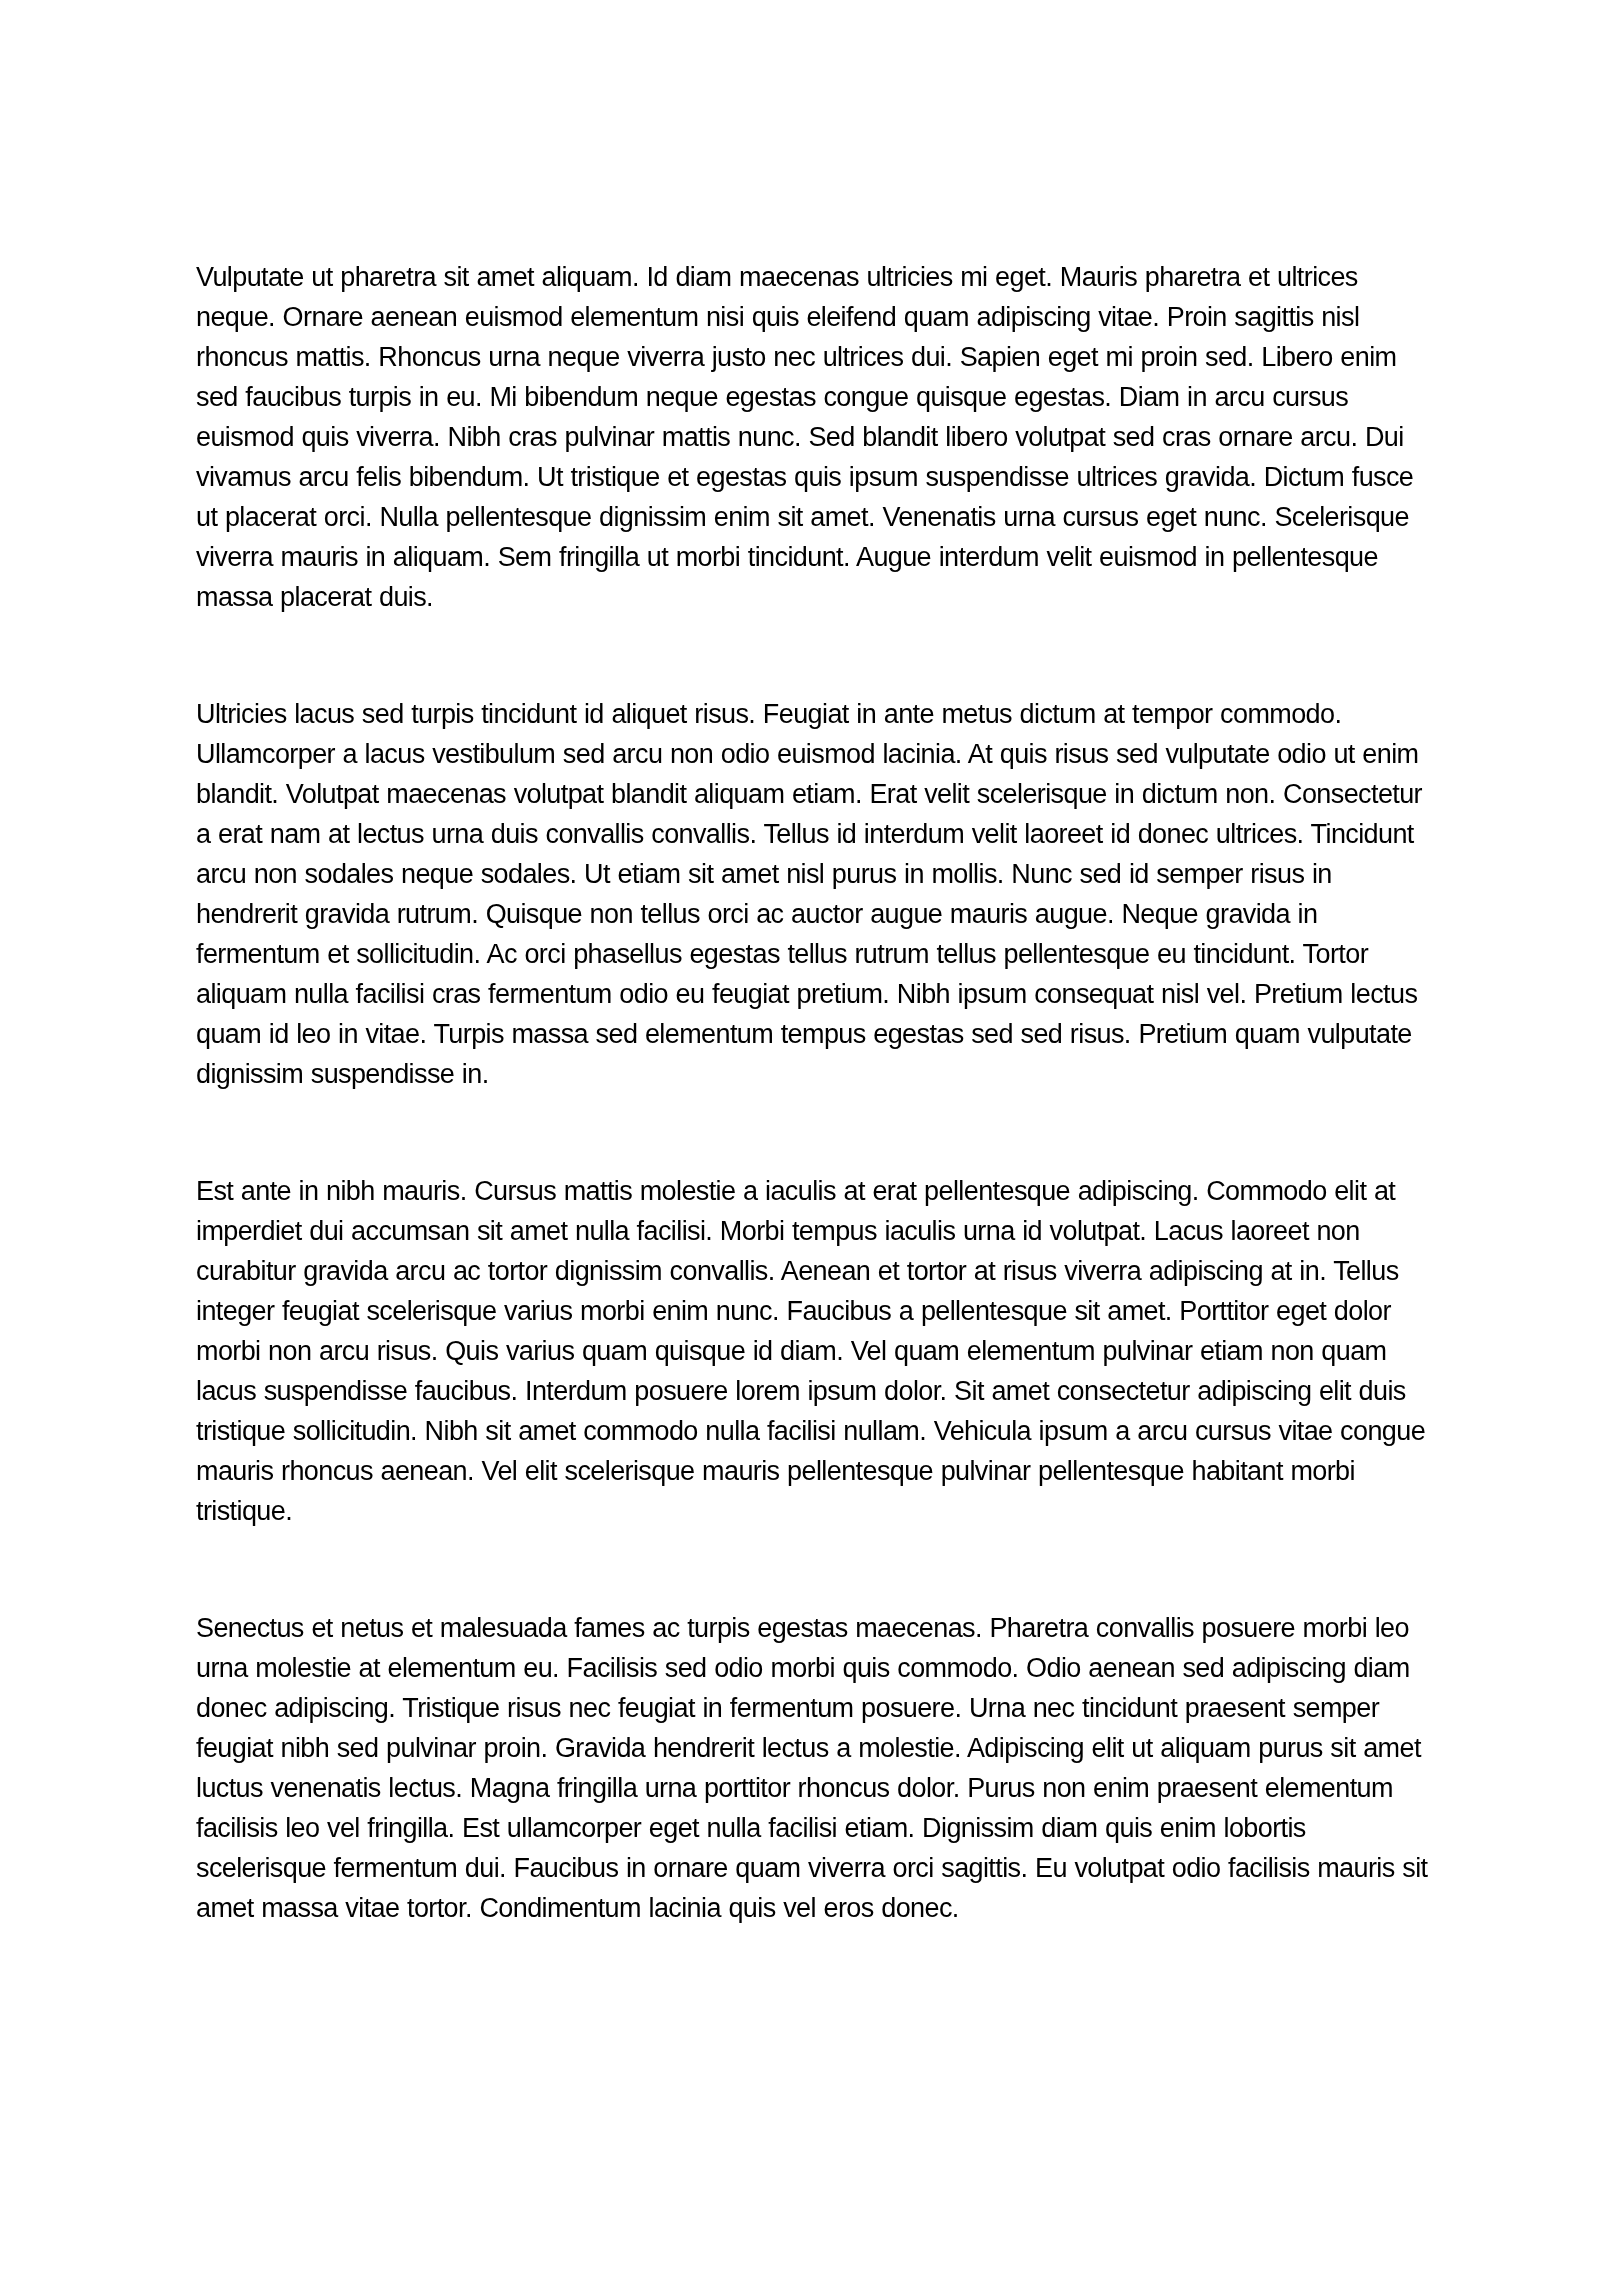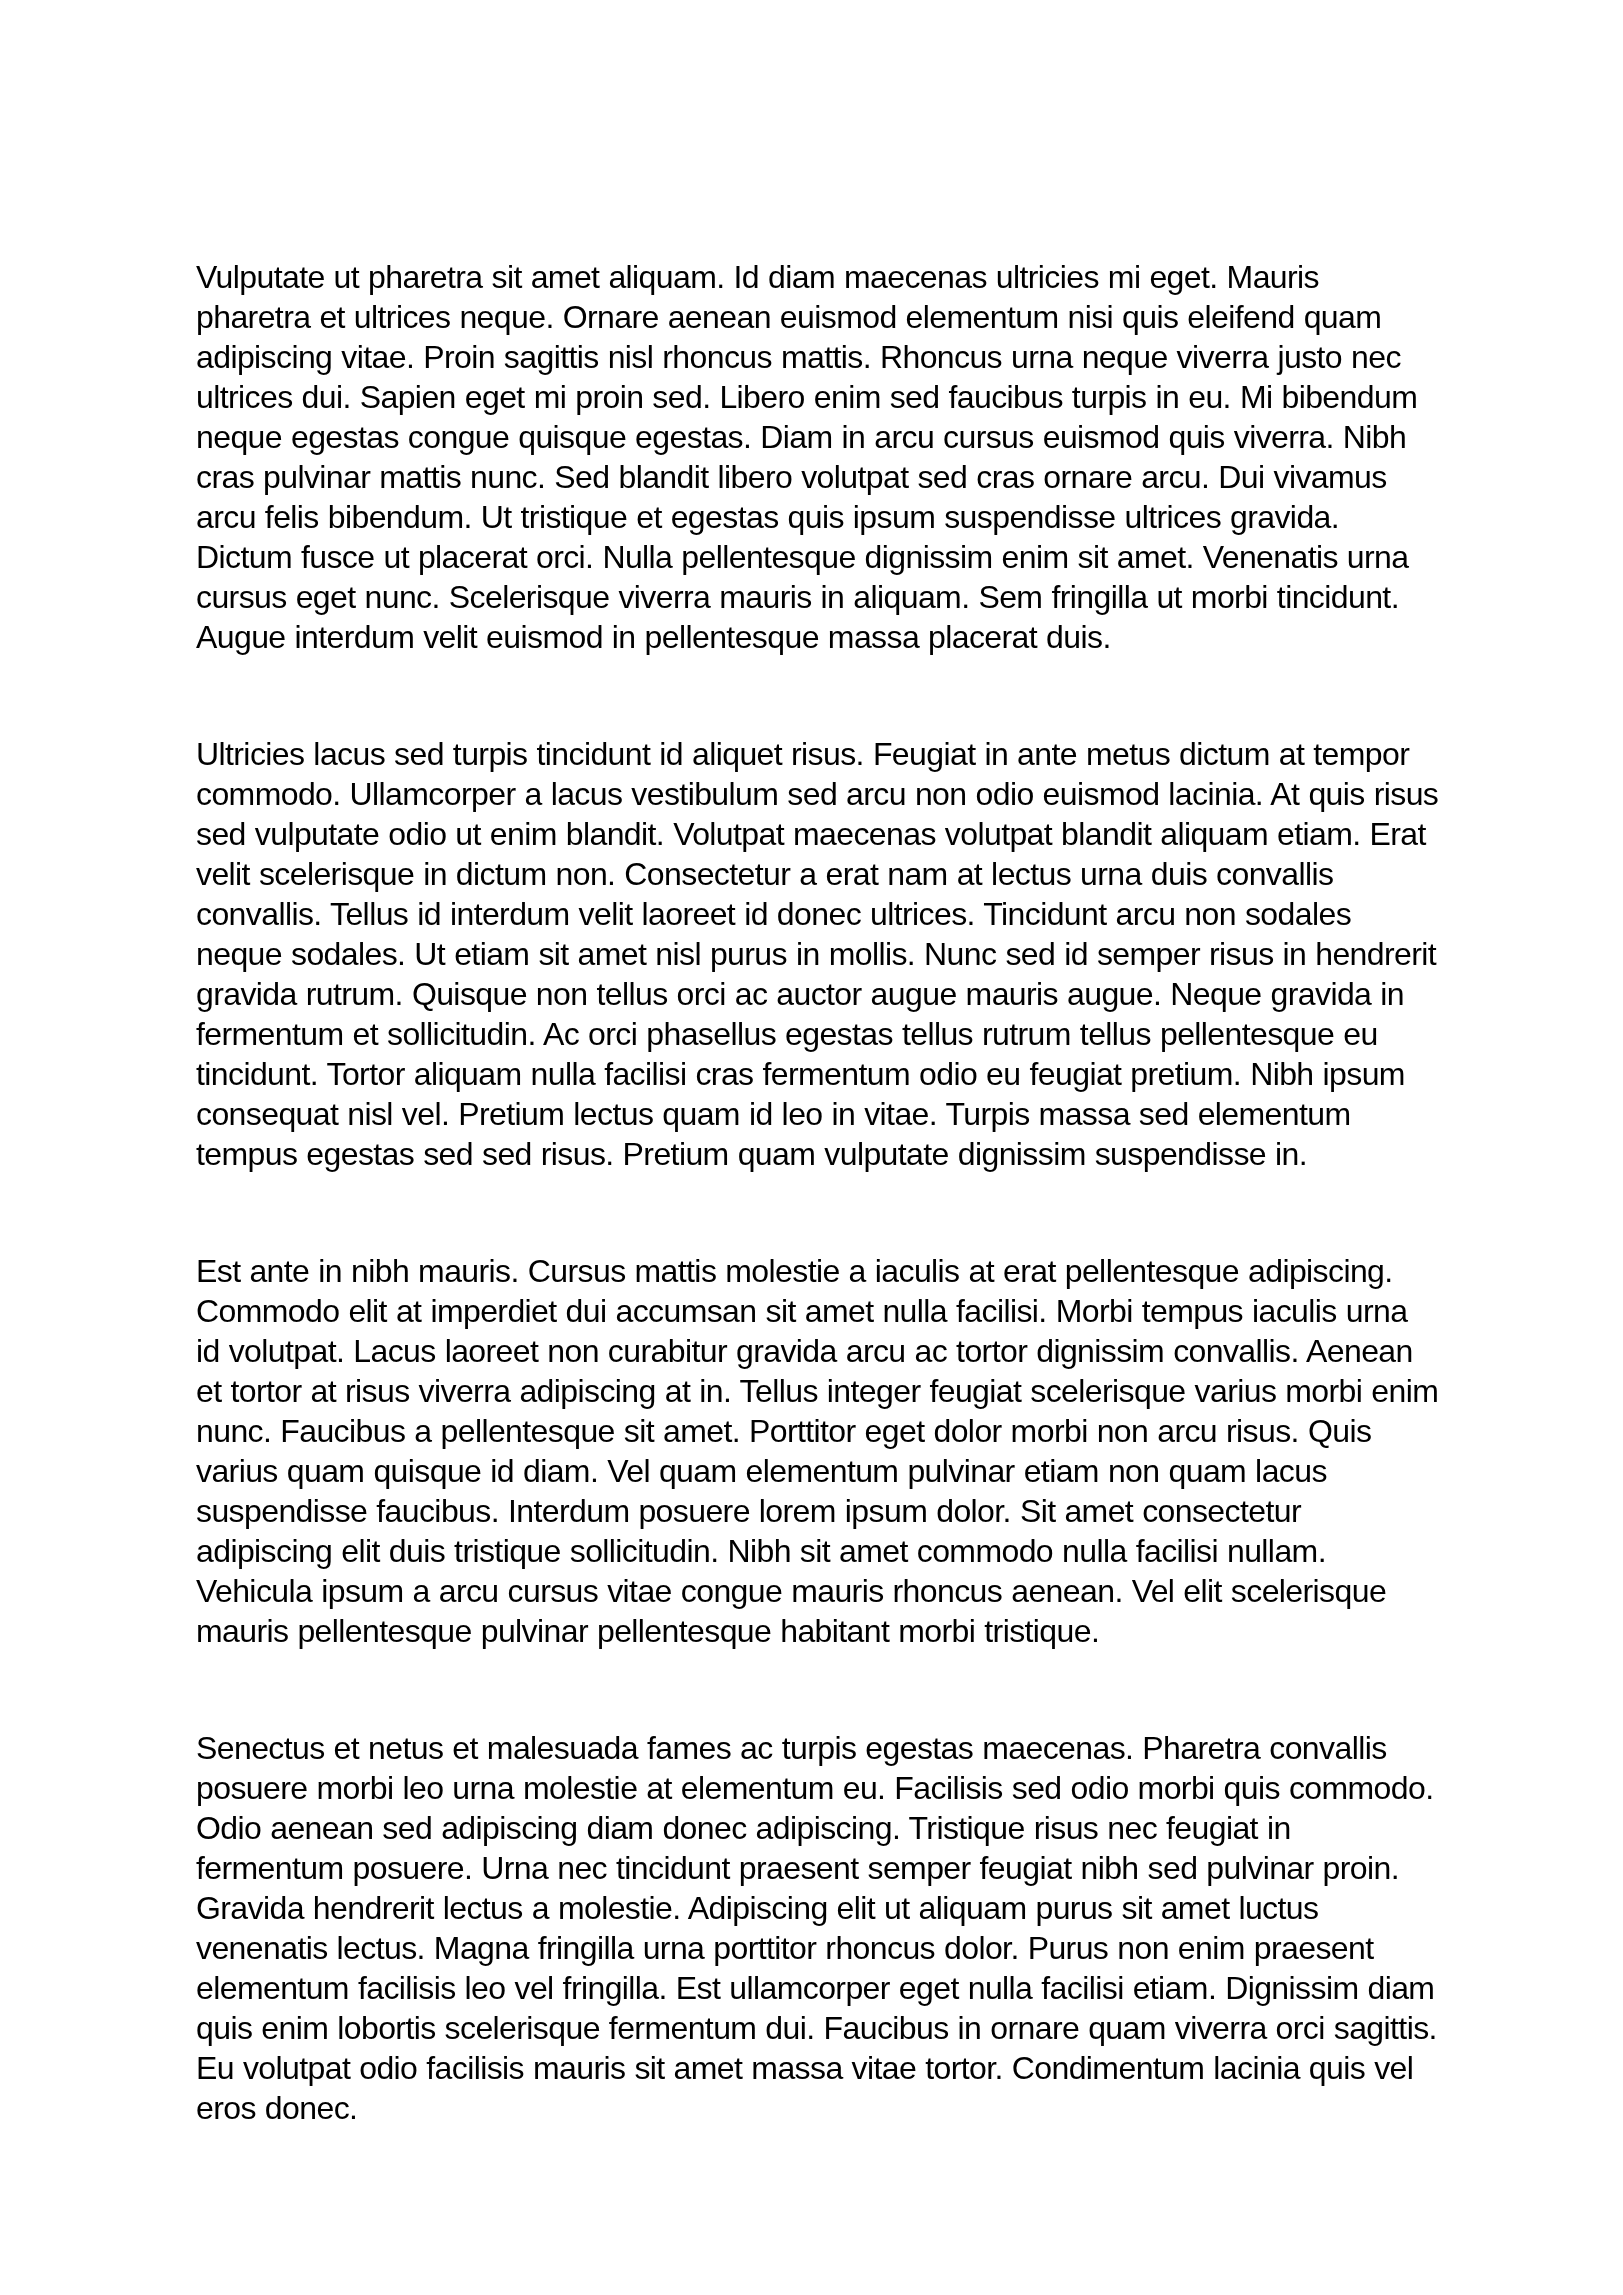--- a/index.html
+++ b/index.html
@@ -14,21 +14,21 @@
       overflow: hidden;
     }
     .page {
       position: absolute;
       left: 196px;
       top: 257px;
       width: 1243px;
     }
     .para {
       font-family: "Liberation Sans", sans-serif;
-      font-size: 32px;
+      font-size: 27px;
       line-height: 40px;
       color: #000000;
       margin: 0 0 77px 0;
       letter-spacing: -0.6px;
       word-spacing: 0.7px;
     }
   </style>
 </head>
 <body>
 

